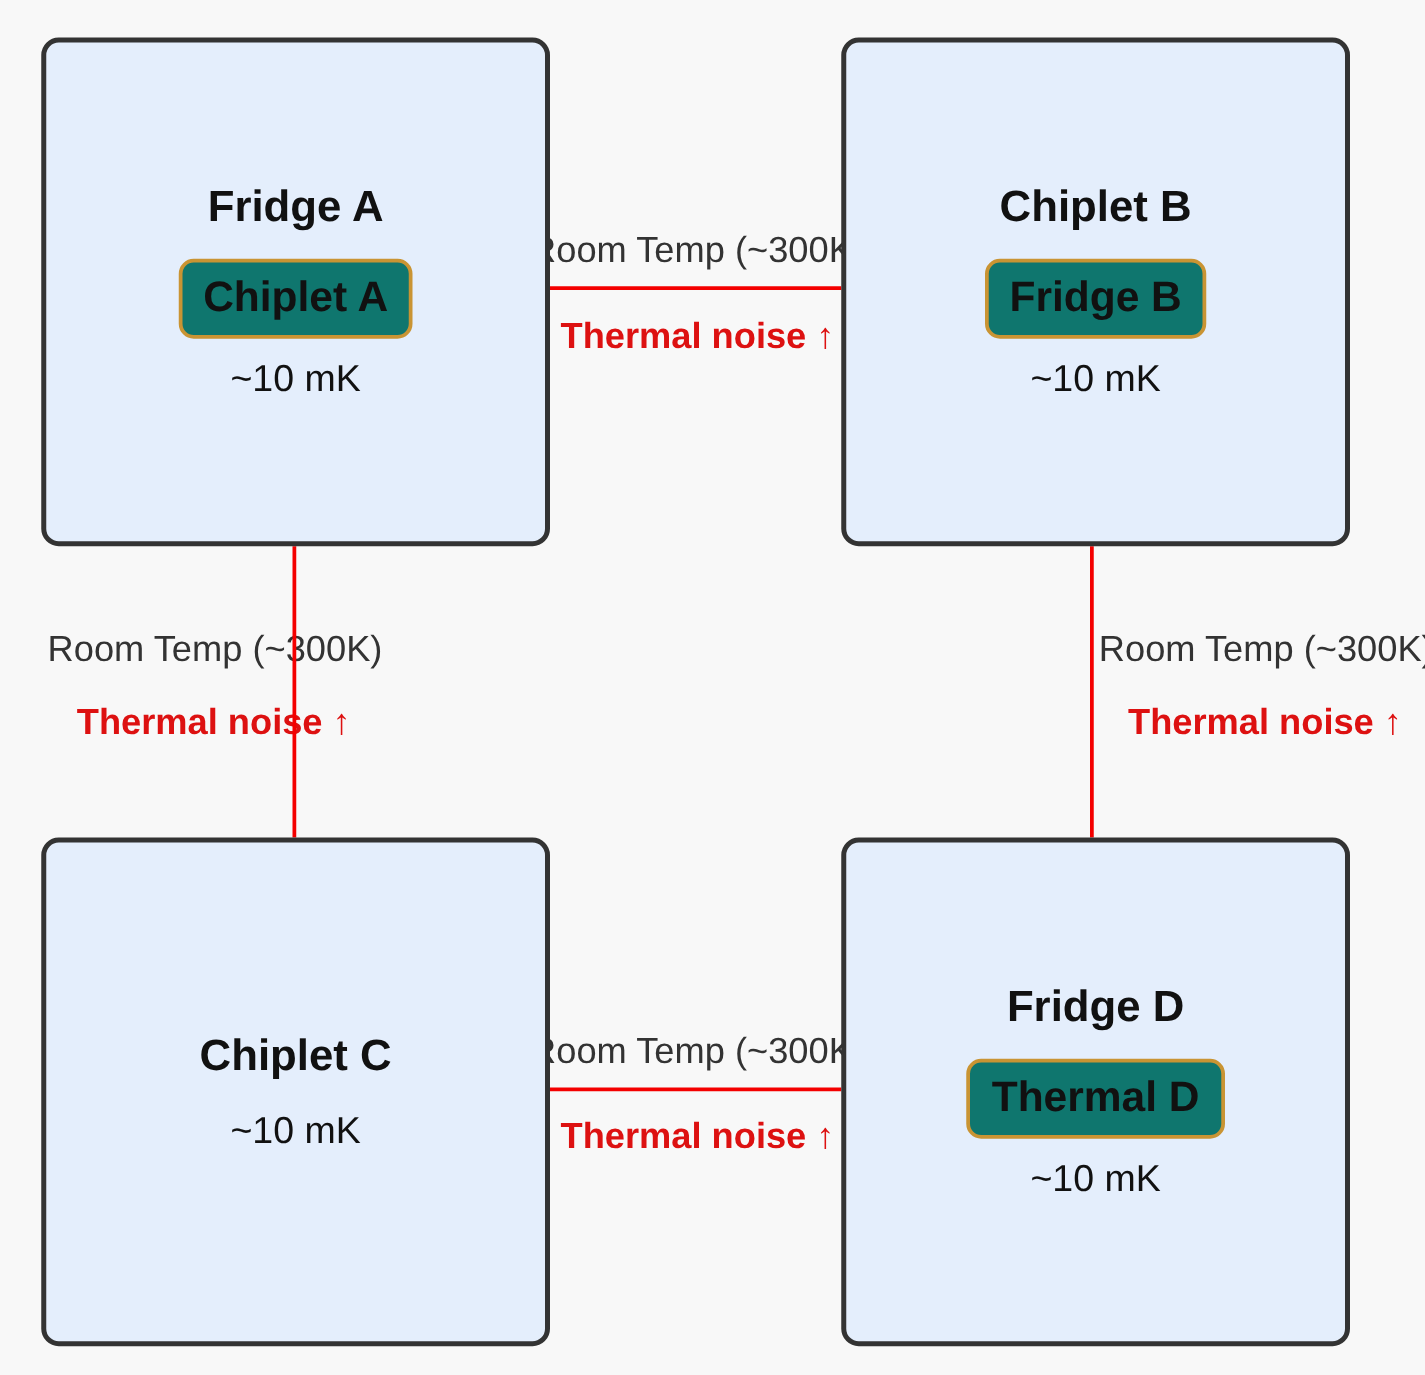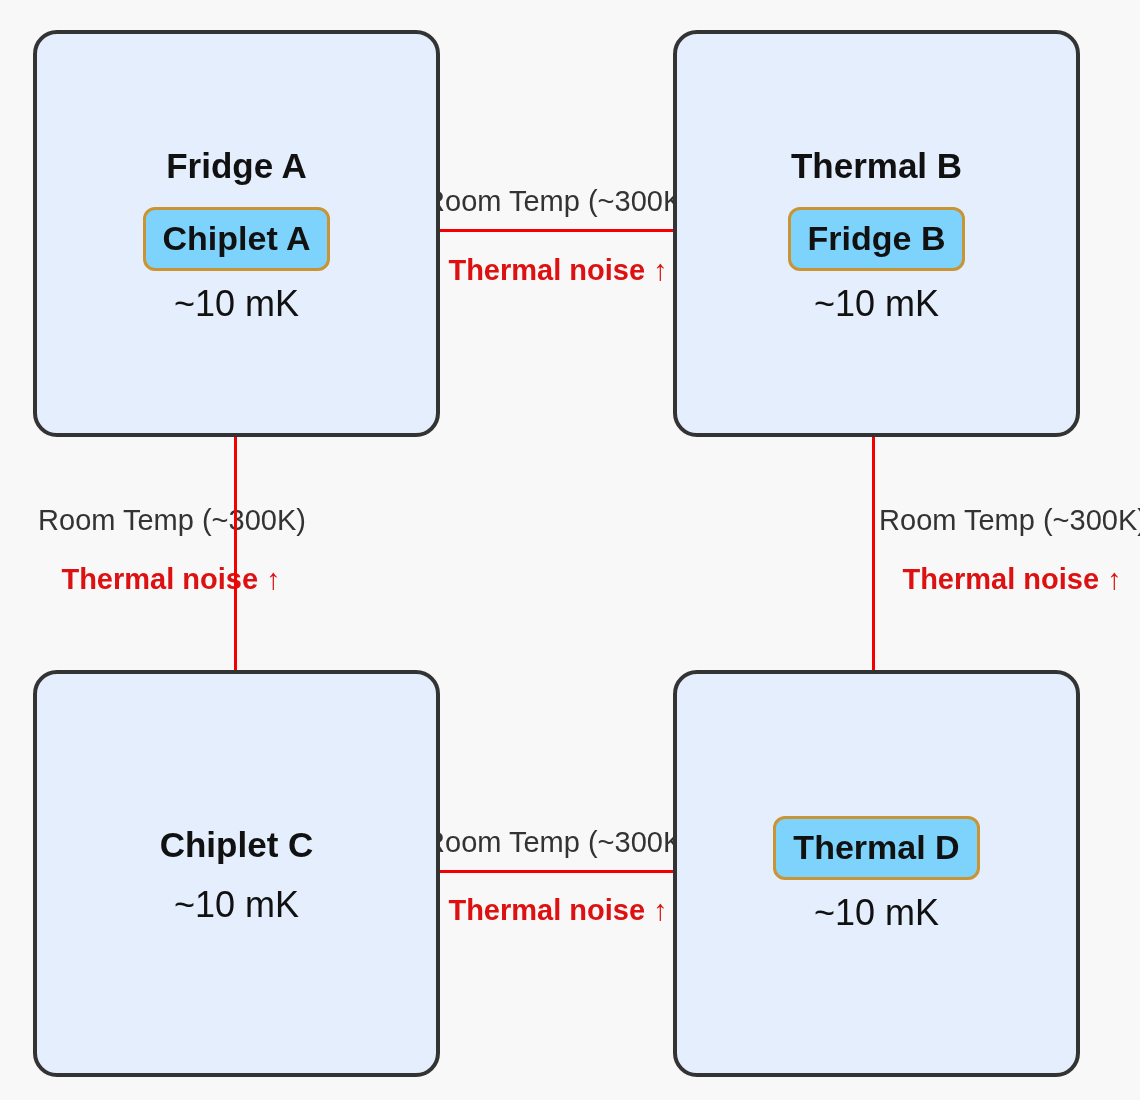--- a/index.html
+++ b/index.html
@@ -17,21 +17,21 @@
   }
 
   
   .fridge {
     position: absolute;
     width: 407px;
     height: 407px;
     box-sizing: border-box;
     background: #E4EEFC;
     border: 4px solid #333333;
-    border-radius: 24px;
+    border-radius: 14px;
     display: flex;
     flex-direction: column;
     align-items: center;
     justify-content: center;
     z-index: 4;
   }
   .fridge-a { left: 33px;  top: 30px; }
   .fridge-b { left: 673px; top: 30px; }
   .fridge-c { left: 33px;  top: 670px; }
   .fridge-d { left: 673px; top: 670px; }
@@ -41,36 +41,36 @@
     font-weight: bold;
     color: #111111;
     line-height: 42px;
     margin-bottom: 20px;
     white-space: nowrap;
   }
   .chiplet {
     box-sizing: border-box;
     height: 64px;
     padding: 0 17px;
-    background: #7dd3fc;
+    background: #0f766e;
     border: 3px solid #C99433;
     border-radius: 12px;
     display: flex;
     align-items: center;
     justify-content: center;
     margin-bottom: 14px;
   }
   .chiplet-label {
     font-size: 34px;
     font-weight: bold;
     color: #111111;
     white-space: nowrap;
   }
   .fridge-temp {
-    font-size: 36px;
+    font-size: 30px;
     color: #111111;
     line-height: 38px;
     white-space: nowrap;
   }
 
   
   .line {
     position: absolute;
     background: #F40000;
     z-index: 3;
@@ -131,32 +131,33 @@
 
   <div class="fridge fridge-a">
     <div class="fridge-title">Fridge A</div>
     <div class="chiplet">
       <span class="chiplet-label">Chiplet A</span>
     </div>
     <div class="fridge-temp">~10 mK</div>
   </div>
 
   <div class="fridge fridge-b">
-    <div class="fridge-title">Thermal B</div>
+    <div class="fridge-title">Chiplet B</div>
     <div class="chiplet">
       <span class="chiplet-label">Fridge B</span>
     </div>
     <div class="fridge-temp">~10 mK</div>
   </div>
 
   <div class="fridge fridge-c">
     <div class="fridge-title">Chiplet C</div>
     <div class="fridge-temp">~10 mK</div>
   </div>
 
   <div class="fridge fridge-d">
+    <div class="fridge-title">Fridge D</div>
     <div class="chiplet">
       <span class="chiplet-label">Thermal D</span>
     </div>
     <div class="fridge-temp">~10 mK</div>
   </div>
 
 </div>
 
 </body></html>

